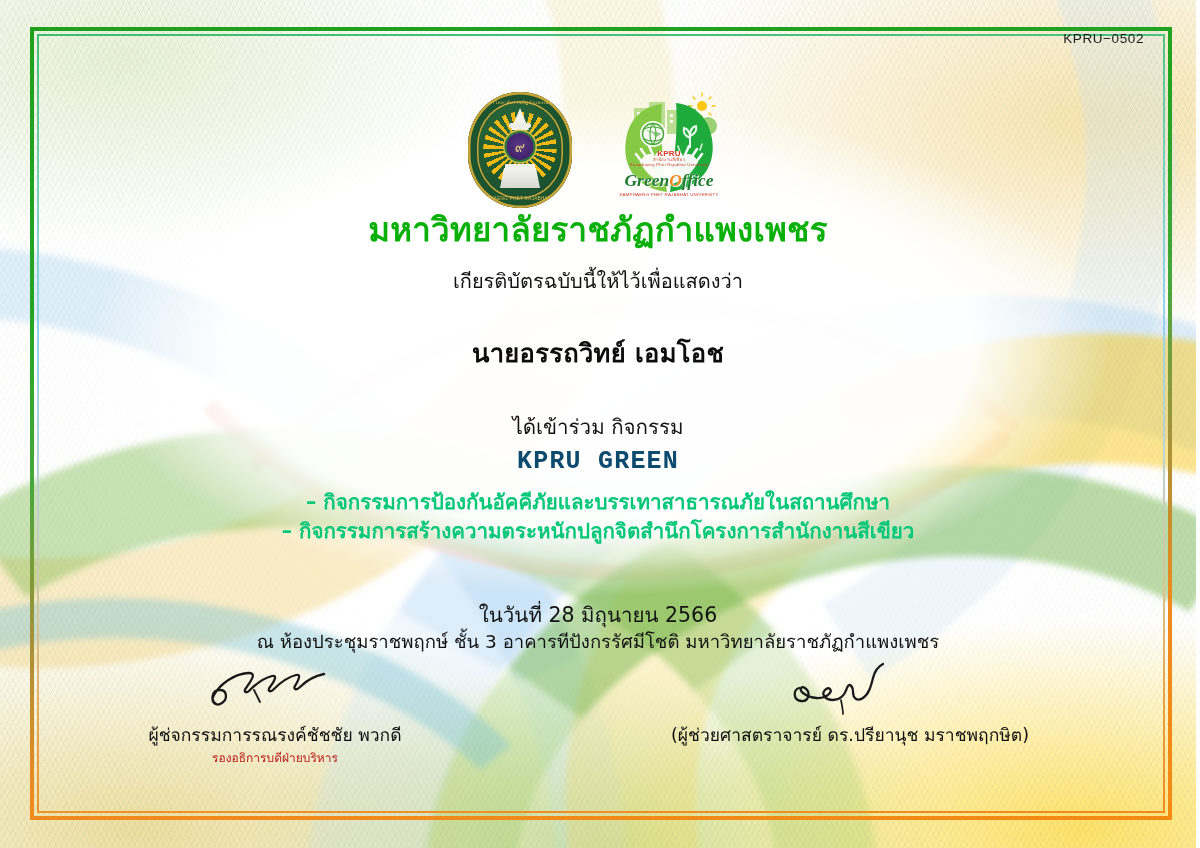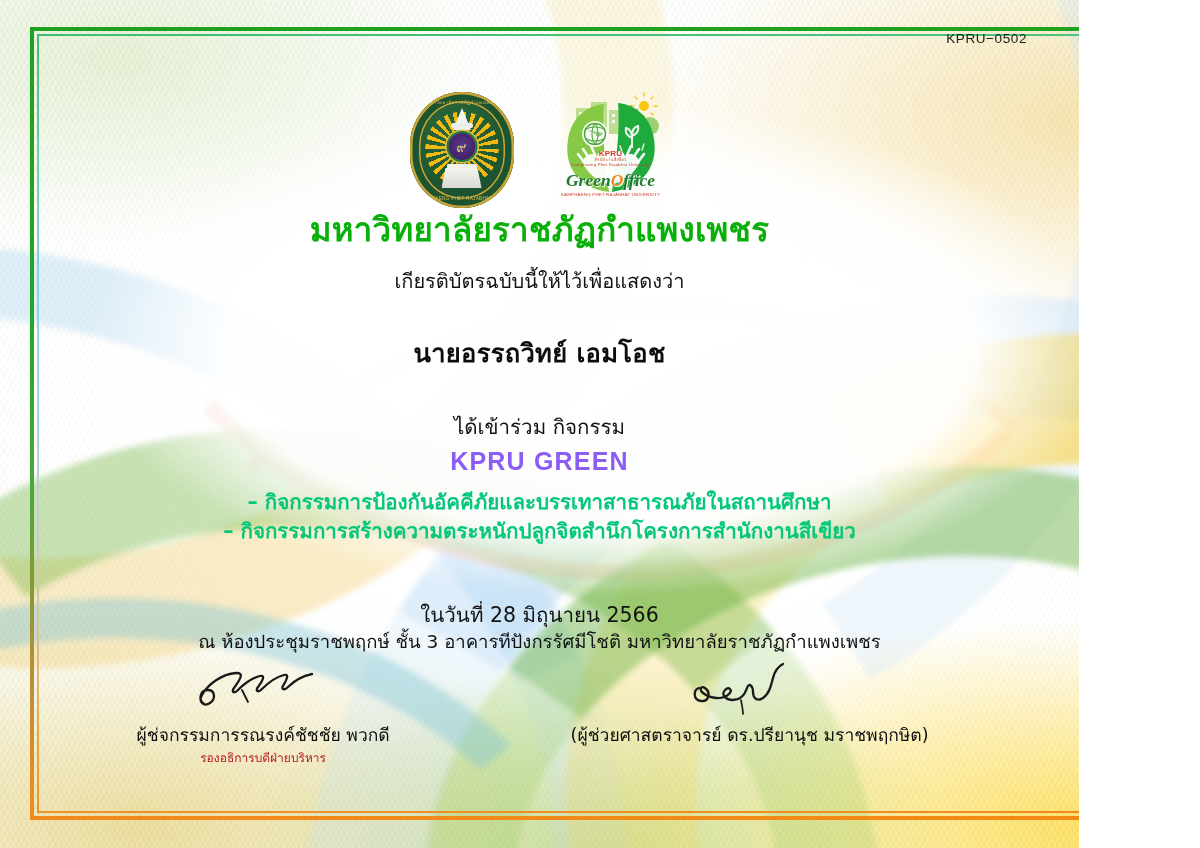--- a/index.html
+++ b/index.html
@@ -8,21 +8,21 @@
   html, body {
     width: 1200px;
     height: 848px;
     overflow: hidden;
     background: #ffffff;
     font-family: "Liberation Sans", "DejaVu Sans", sans-serif;
   }
 
   #certificate {
     position: relative;
-    width: 1079px;
+    width: 1196px;
     height: 848px;
     overflow: hidden;
     background: #ffffff;
   }
 
   
   .bg-layer {
     position: absolute;
     inset: 0;
     pointer-events: none;
@@ -352,23 +352,23 @@
   .joined {
     top: 410px;
     font-size: 20.5px;
     color: #131313;
   }
 
   .activity-title {
     top: 447px;
     font-size: 25px;
     font-weight: bold;
-    color: #8b5cf6;
+    color: #0c4a6e;
     letter-spacing: 1.2px;
-    font-family: Liberation Sans, sans-serif;
+    font-family: Liberation Mono, monospace;
   }
 
   .activity-list {
     position: absolute;
     left: 60px; right: 60px;
     top: 488px;
     text-align: center;
   }
   .activity-item {
     font-size: 20.5px;

